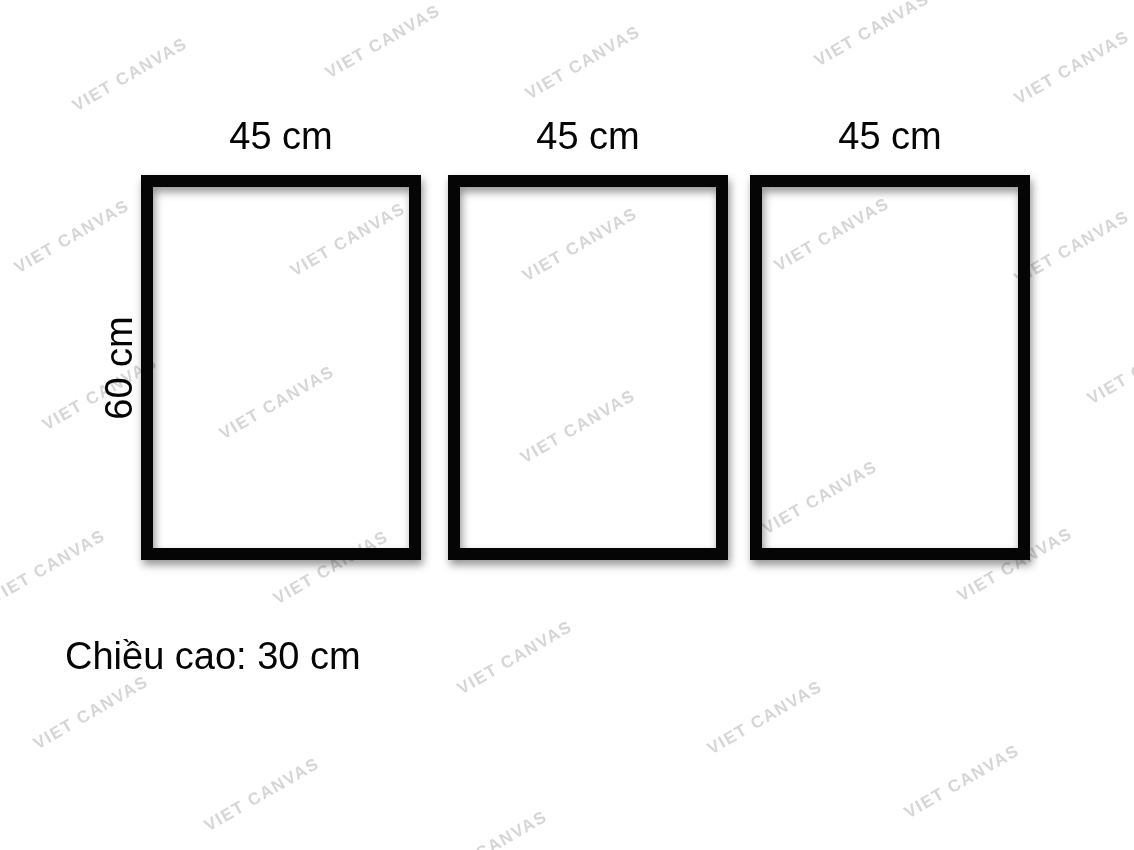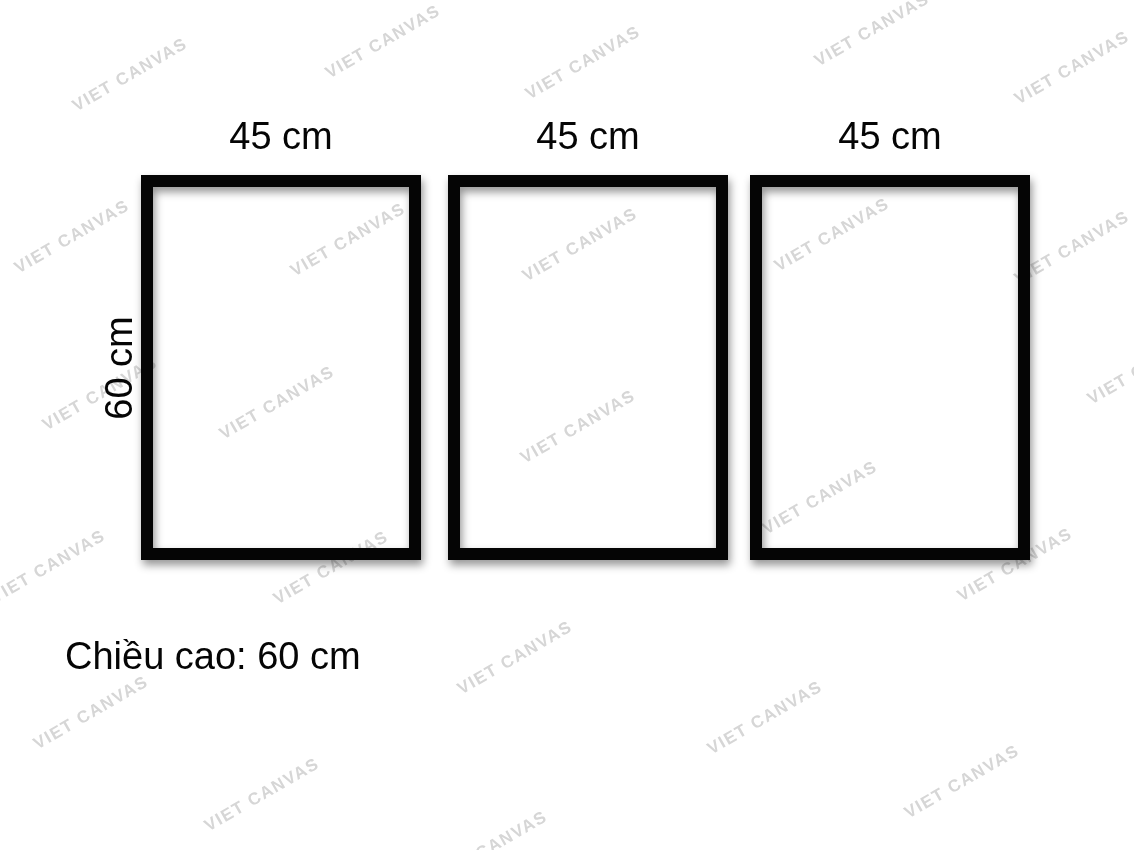--- a/index.html
+++ b/index.html
@@ -102,16 +102,16 @@
   <div class="dim-label dim-top l2">45 cm</div>
   <div class="dim-label dim-top l3">45 cm</div>
 
   <div class="dim-label dim-side">60 cm</div>
 
   <div class="frame f1"></div>
   <div class="frame f2"></div>
   <div class="frame f3"></div>
 
   <div class="caption">
-    <div>Chiều cao: 60 cm</div>
+    <div>Chiều cao: 30 cm</div>
   </div>
 
 </div>
 
 </body></html>

